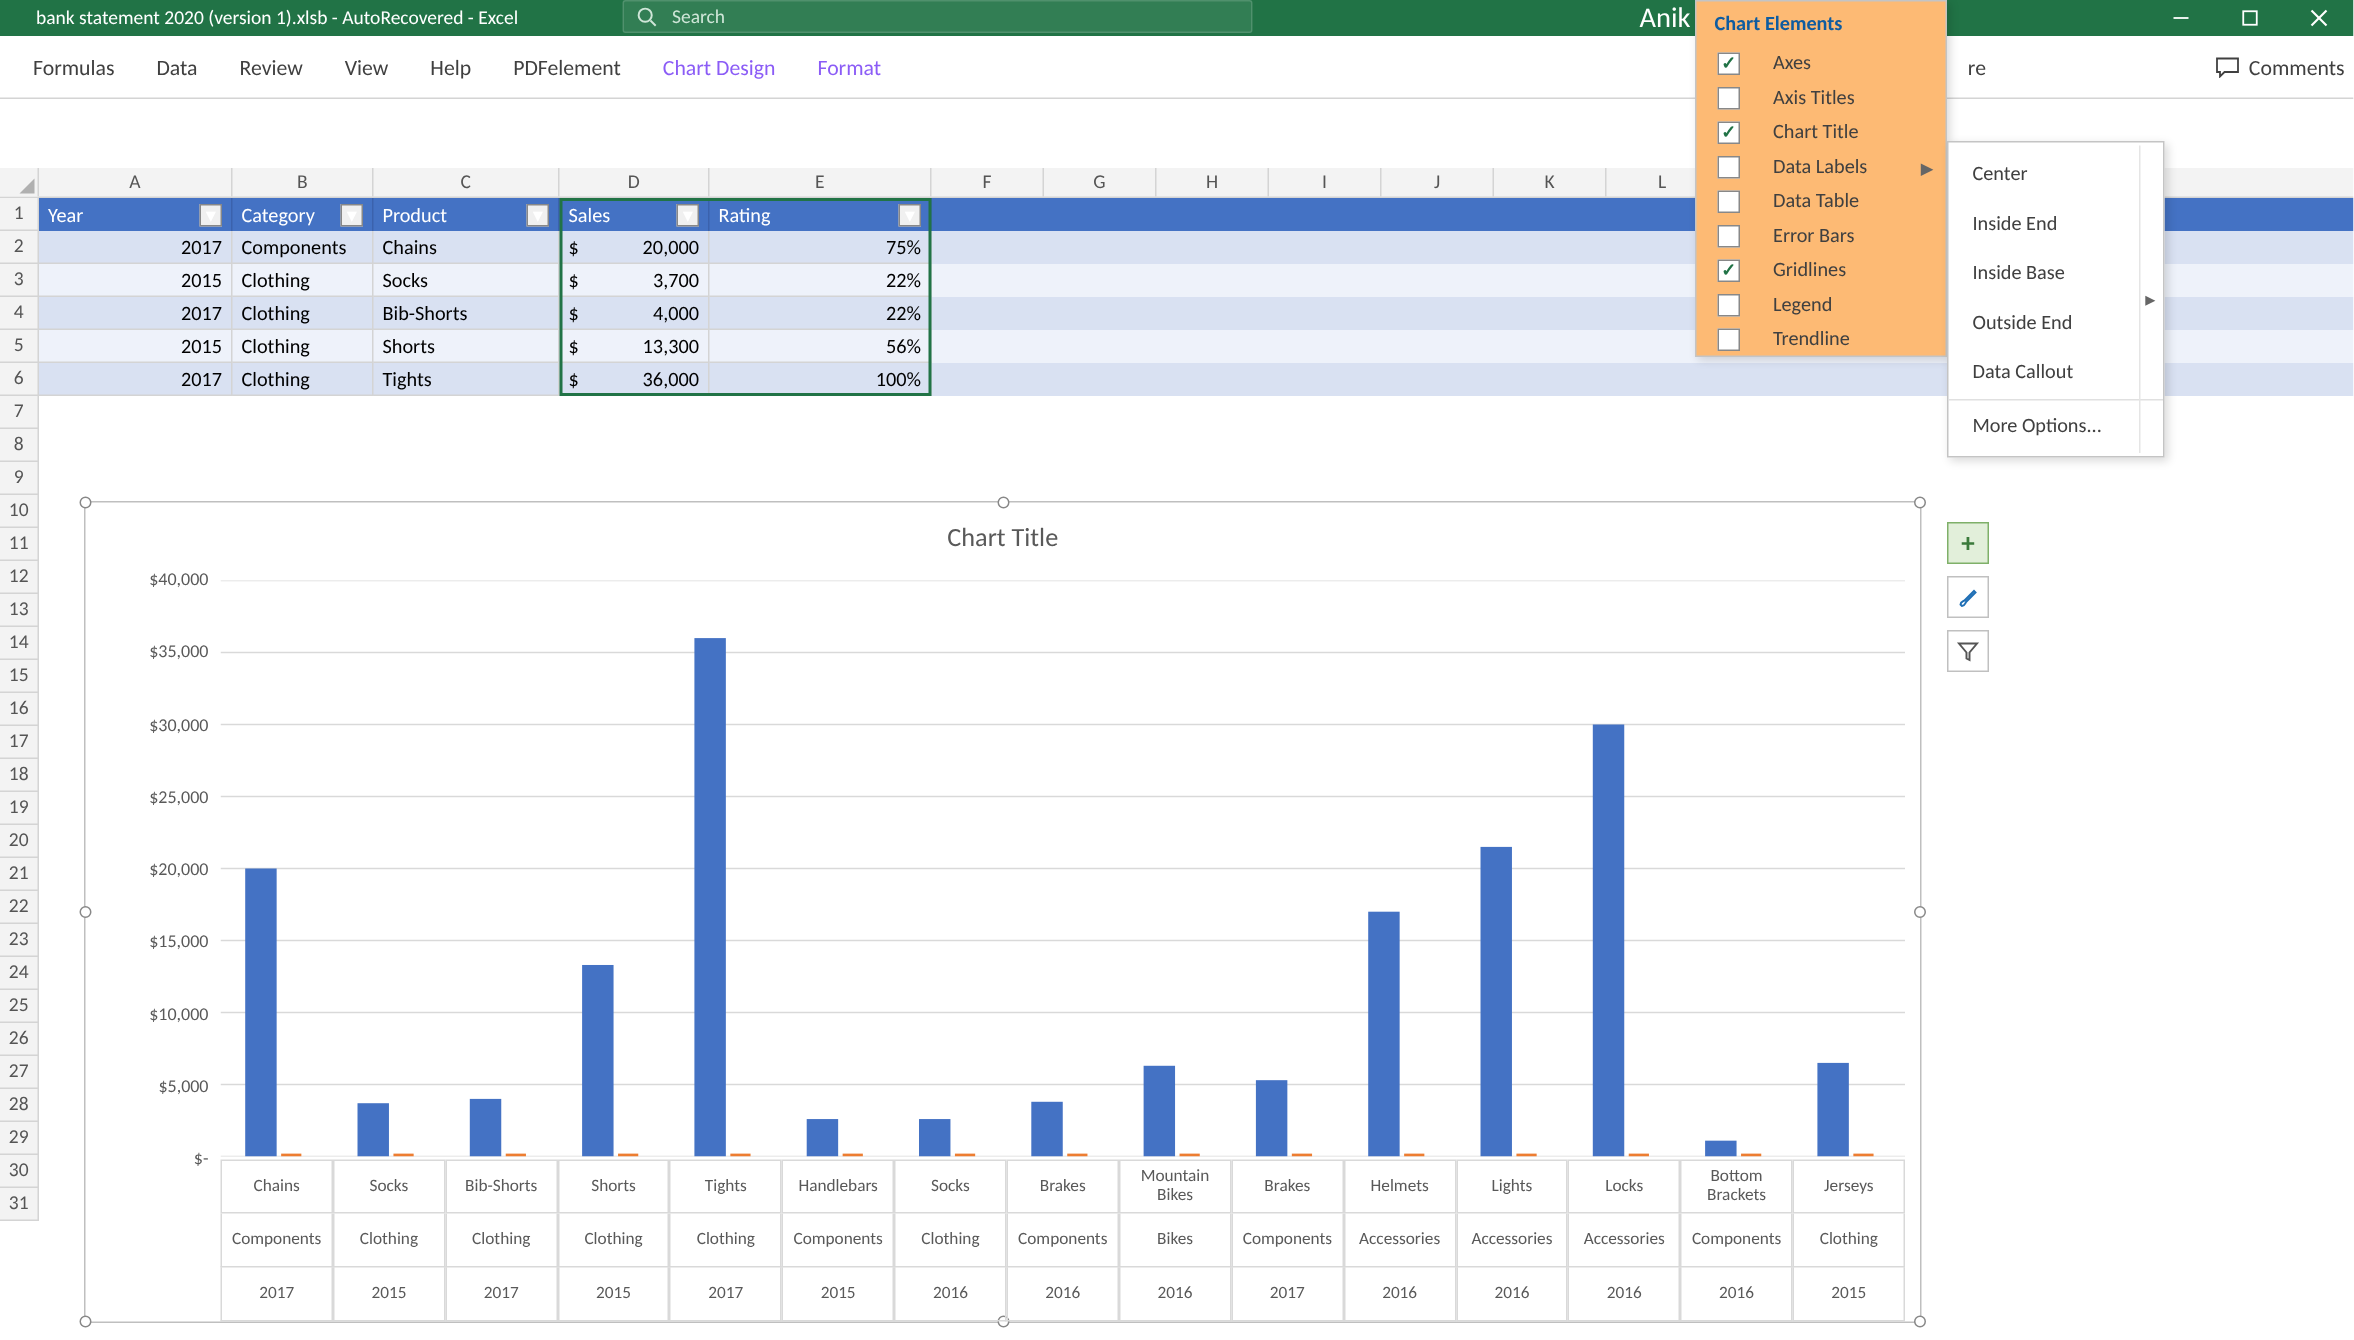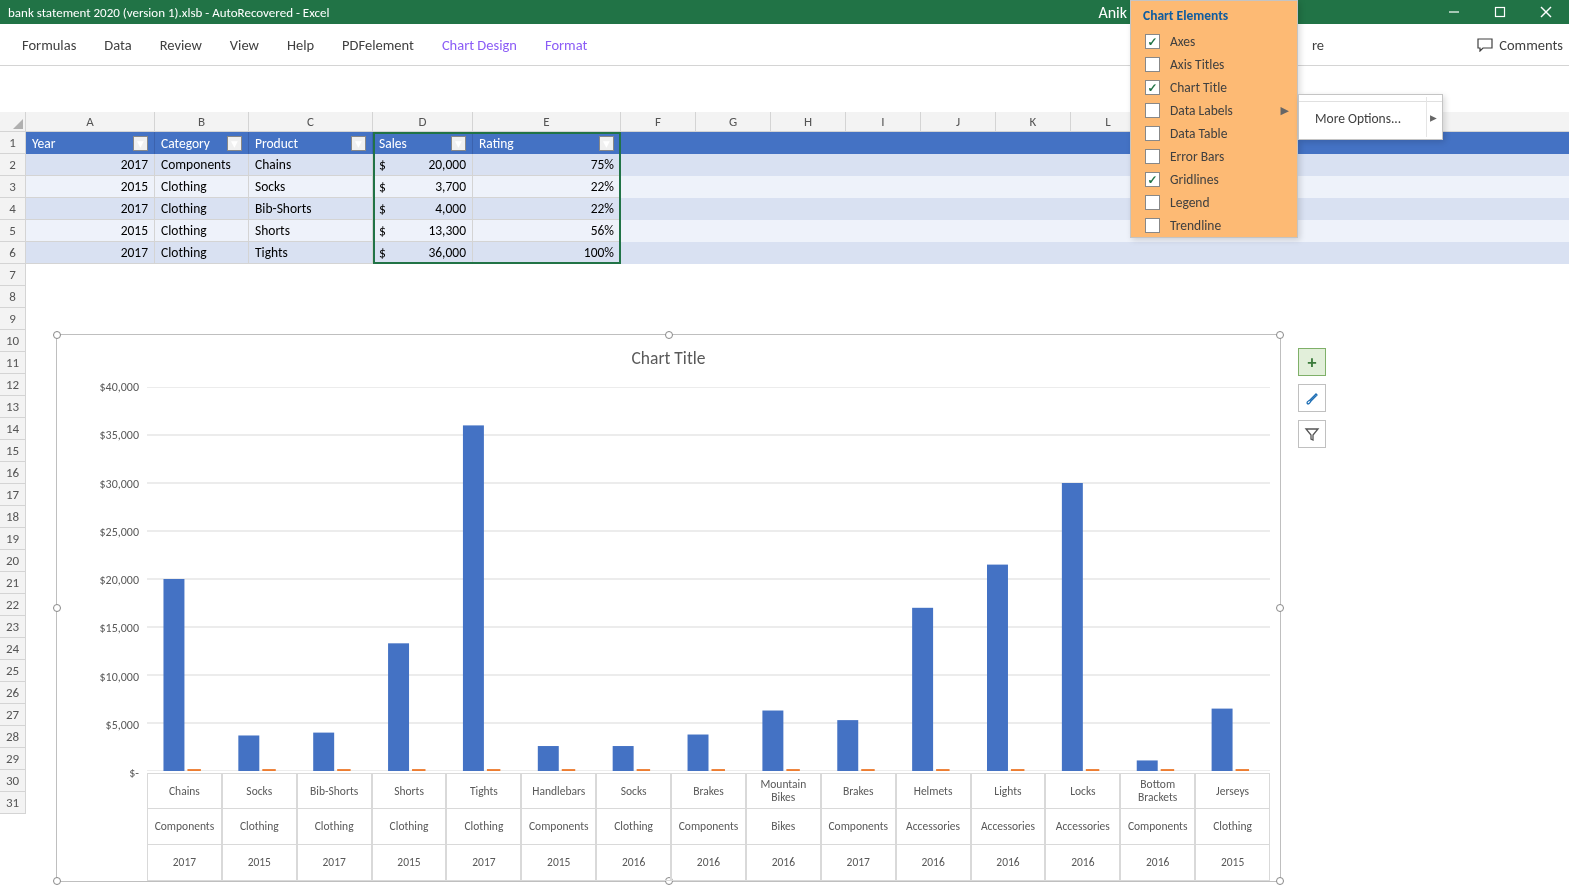--- a/index.html
+++ b/index.html
@@ -1,23 +1,23 @@
 <!DOCTYPE html>
 <html><head>
 <meta charset="utf-8">
 <style>
 * { box-sizing: border-box; margin: 0; padding: 0; font-family: "Segoe UI", Calibri, sans-serif; }
 body { width: 1569px; height: 893px; overflow: hidden; background: #fff; position: relative; }
 
 
 .titlebar { height: 24px; background: #217346; display: flex; align-items: center; color: #fff; font-size: 13px; position: relative; }
-.titlebar .filename { padding-left: 8px; }
+.titlebar .filename { padding-left: 24px; }
 .titlebar .search { position: absolute; left: 415px; top: 0; width: 420px; height: 22px; background: rgba(255,255,255,0.08); display: flex; align-items: center; padding: 0 8px; color: #cfe6d8; border:1px solid rgba(255,255,255,0.15); border-radius:2px;}
 .titlebar .search svg { margin-right: 10px; }
-.titlebar .user { position: absolute; right: 442px; font-size: 16px; }
+.titlebar .user { position: absolute; right: 442px; font-size: 19px; }
 .titlebar .winbtn { width: 46px; height: 24px; display: flex; align-items: center; justify-content: center; color: #fff; }
 .titlebar .winbtns { position: absolute; right: 0; display: flex; }
 
 
 .ribbon { height: 42px; background: #fff; border-bottom: 1px solid #d4d4d4; display: flex; align-items: center; padding-left: 8px; font-size: 14.5px; color: #404040; }
 .ribbon .tab { padding: 0 14px; height: 42px; display: flex; align-items: center; cursor: pointer; }
 .ribbon .tab.contextual { color: #8b5cf6; }
 .ribbon .right { position: absolute; right: 6px; display: flex; align-items: center; gap: 14px; color: #404040; }
 .ribbon .right .comments { display: flex; align-items: center; gap: 6px; }
 .ribbon .re-frag { position:absolute; right:245px; }
@@ -70,21 +70,21 @@
 .xlabels .lvl.first{border-top:1px solid #d9d9d9;}
 
 
 .chartbtns { position:absolute; left:1272px; top:216px; display:flex; flex-direction:column; gap:8px; }
 .chartbtn { width:28px; height:28px; border:1px solid #c0c0c0; background:#fff; display:flex;align-items:center;justify-content:center; font-size:18px; color:#3a3a3a;}
 .chartbtn.active{background:#e2efda;border-color:#7fb069;color:#3b7a3b;font-weight:bold;}
 
 
 .ce-panel { position:absolute; left:1130px; top:0; width:168px; background:#fdba74; border:1px solid #c4c4c4; box-shadow:2px 2px 6px rgba(0,0,0,0.15); font-size:13.5px; z-index:20;}
 .ce-panel .title { font-weight:600; color:#0f5ca0; padding:6px 12px; }
-.ce-panel .item { display:flex; align-items:center; gap:10px; padding:3px 14px; color:#404040; position:relative;}
+.ce-panel .item { display:flex; align-items:flex-end; gap:22px; padding:3px 14px; color:#404040; position:relative;}
 .ce-panel .cb { width:15px;height:15px;border:1px solid #888;background:#fff;display:inline-flex;align-items:center;justify-content:center;}
 .ce-panel .cb.checked:after{content:"✓";color:#217346;font-size:12px;font-weight:bold;}
 .ce-panel .item .arrow { position:absolute; right:8px; color:#666; font-size:11px;}
 
 
 .submenu { position:absolute; left:1298px; top:94px; width:145px; background:#fff; border:1px solid #c4c4c4; box-shadow:2px 2px 6px rgba(0,0,0,0.15); font-size:13.5px; z-index:21; padding:4px 0;}
 .submenu .sitem { padding:8px 16px; color:#404040; }
 .submenu .sitem.sep { border-top:1px solid #e0e0e0; margin-top:2px;}
 .submenu .bararrow{position:absolute;right:2px;top:2px;bottom:2px;width:14px;display:flex;align-items:center;justify-content:center;color:#666;border-left:1px solid #e5e5e5;}
 
@@ -92,20 +92,27 @@
 .wm { position:absolute; right:258px; bottom:90px; text-align:center;}
 .wm .txt{font-size:12px;color:#8aa0b4;font-style:italic;letter-spacing:0.2px;}
 .wm .logo{width:56px;height:56px;margin:6px auto 0;display:grid;grid-template-columns:1fr 1fr;grid-template-rows:1fr 1fr;gap:2px;border-radius:6px;overflow:hidden;opacity:0.9;}
 .wm .logo div{display:flex;align-items:center;justify-content:center;font-weight:bold;color:#fff;font-size:22px;}
 </style>
 </head>
 <body>
 
 <div class="titlebar">
   <span class="filename">bank statement 2020 (version 1).xlsb  -  AutoRecovered  -  Excel</span>
+  <div class="search">
+    <svg width="14" height="14" viewBox="0 0 16 16">
+        <circle cx="7" cy="7" r="5" fill="none" stroke="#cfe6d8" stroke-width="1.5"></circle>
+        <line x1="11" y1="11" x2="15" y2="15" stroke="#cfe6d8" stroke-width="1.5"></line>
+      </svg>
+    <span>Search</span>
+  </div>
   <span class="user">Anik</span>
   <div class="winbtns">
     <div class="winbtn">
         <svg width="12" height="12">
           <line x1="1" y1="6" x2="11" y2="6" stroke="#fff" stroke-width="1.2"></line>
         </svg>
       </div>
     <div class="winbtn">
         <svg width="12" height="12">
           <rect x="1.5" y="1.5" width="9" height="9" fill="none" stroke="#fff" stroke-width="1.2"></rect>
@@ -480,15 +487,22 @@
         <span>Legend</span>
       </div>
       <div class="item">
         <span class="cb"></span>
         <span>Trendline</span>
       </div>
     </div>
 </div>
 
 <div class="submenu">
+  <div id="subitems">
+      <div class="sitem">Center</div>
+      <div class="sitem">Inside End</div>
+      <div class="sitem">Inside Base</div>
+      <div class="sitem">Outside End</div>
+      <div class="sitem">Data Callout</div>
+    </div>
   <div class="sitem sep">More Options...</div>
   <div class="bararrow">▸</div>
 </div>
 
 </body></html>

